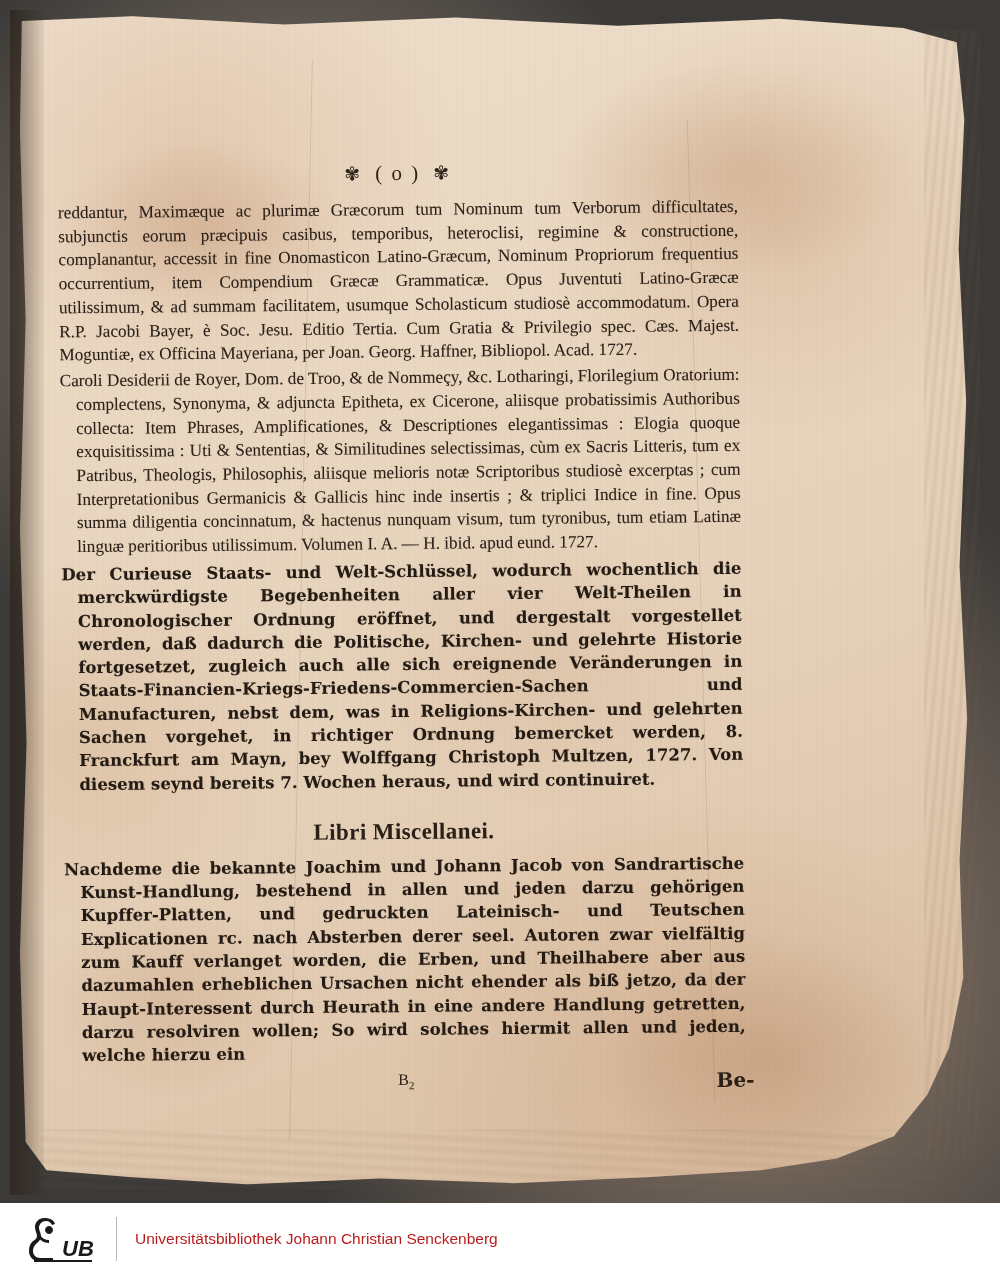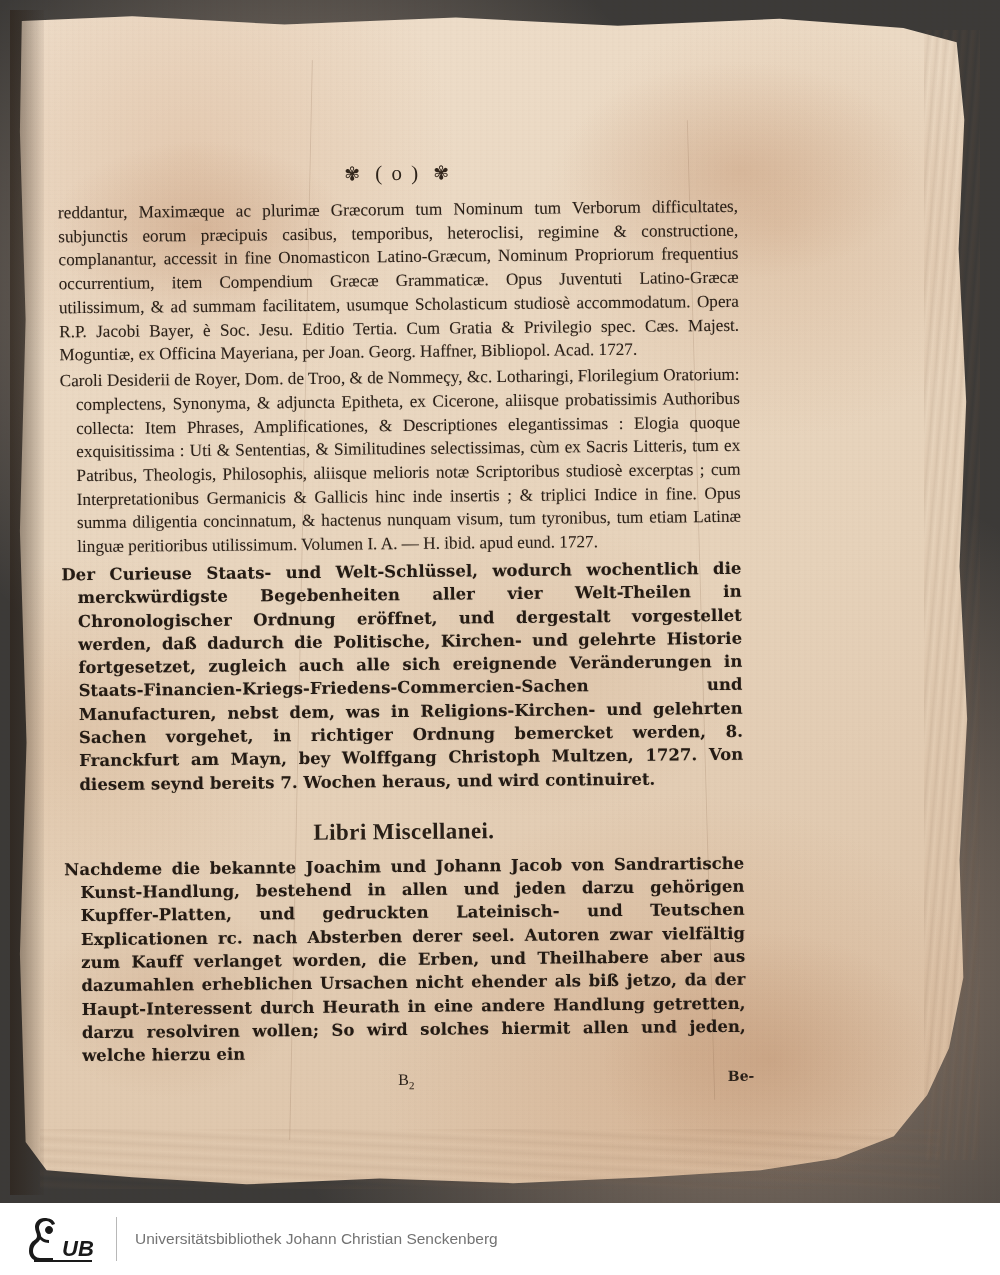--- a/index.html
+++ b/index.html
@@ -206,21 +206,21 @@
     left: 50%;
     transform: translateX(-50%);
     font-family: Liberation Serif, serif;
   }
   .signature .sig-center sub { font-size: 11px; }
   .signature .catchword {
     position: absolute;
     right: -8px;
     font-family: "DejaVu Serif", serif;
     font-weight: 600;
-    font-size: 14px;
+    font-size: 20px;
   }
 
   
   .footer {
     position: absolute;
     left: 0;
     bottom: 0;
     width: 1000px;
     height: 72px;
     background: #ffffff;
@@ -240,21 +240,21 @@
     width: 1px;
     height: 44px;
     background: #b8b8b8;
     margin: 0 18px 0 16px;
   }
   .footer .lines {
     display: flex;
     flex-direction: column;
     justify-content: center;
     font-family: "Liberation Sans", sans-serif;
-    color: #737373;
+    color: #b91c1c;
   }
   .footer .lines .l1 { font-size: 15.5px; line-height: 1.35; }
   .footer .lines .l2 { font-size: 15.5px; line-height: 1.35; }
 
   
   .grain {
     position: absolute;
     left: 0; top: 0;
     width: 1000px; height: 1203px;
     pointer-events: none;

